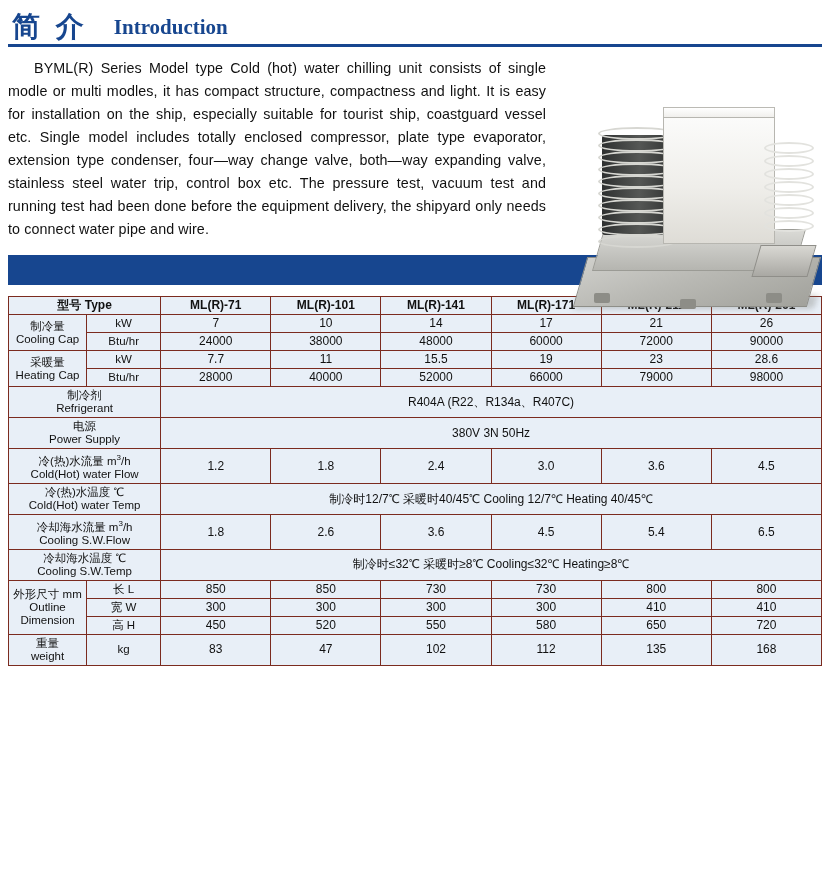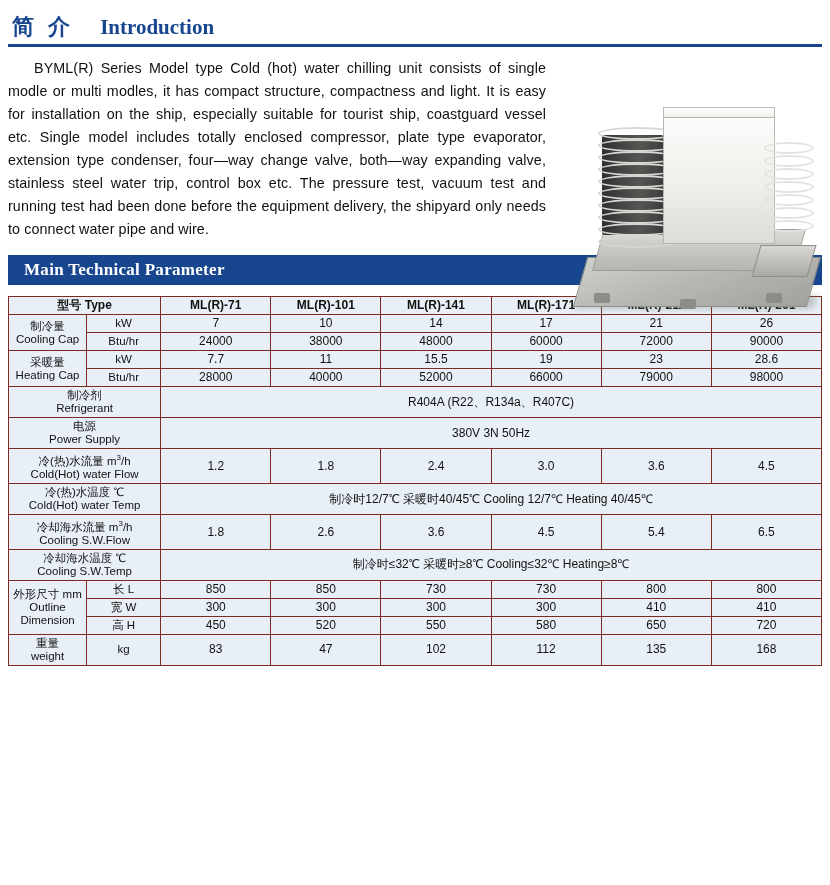--- a/index.html
+++ b/index.html
@@ -13,21 +13,21 @@
   }
   
   .section-bar{
     position:relative;
     margin:10px 8px 0 8px;
     height:34px;
     border-bottom:3px solid #17468f;
     display:flex;align-items:center;
   }
   .section-bar .cn{
-    font-size:22px;font-weight:bold;color:#17468f;
+    font-size:28px;font-weight:bold;color:#17468f;
     letter-spacing:4px;
     padding-left:4px;
   }
   .section-bar .en{
     font-size:21px;font-weight:bold;color:#17468f;
     margin-left:26px;
     font-family:"Liberation Serif", serif;
   }
   
   .intro-wrap{
@@ -201,21 +201,20 @@
         <i style="top:78px"></i>
     </div>
     <div class="pi-box"></div>
     <div class="pi-foot" style="left:26px;top:236px"></div>
     <div class="pi-foot" style="left:112px;top:242px"></div>
     <div class="pi-foot" style="left:198px;top:236px"></div>
   </div>
 </div>
 
 <div class="table-title">
-  <span class="t-en">Main Technical Parameter</span>
 </div>
 
 <table class="spec">
   <colgroup>
     <col class="c-model">
       <col class="c-unit">
     <col class="c-val">
       <col class="c-val">
       <col class="c-val">
       <col class="c-val">

